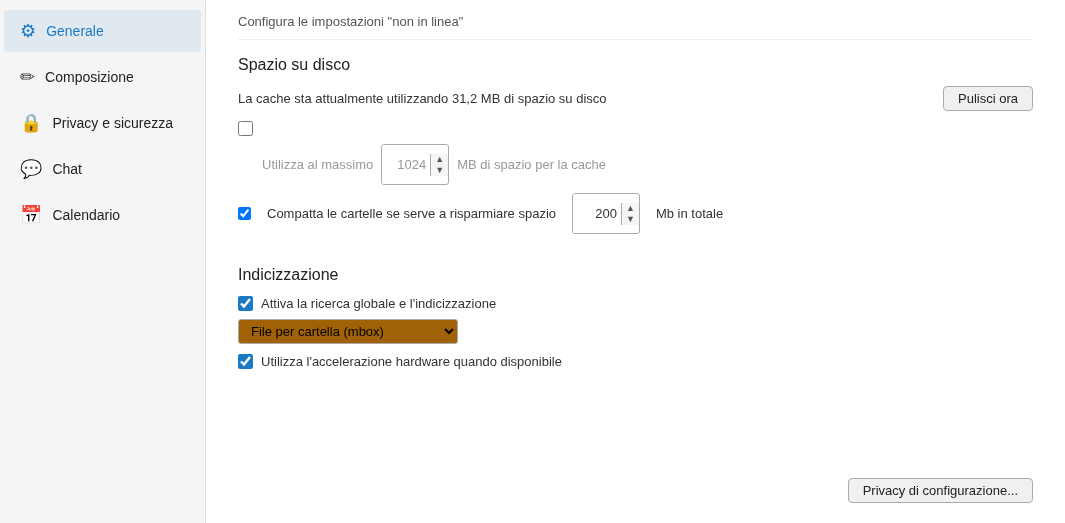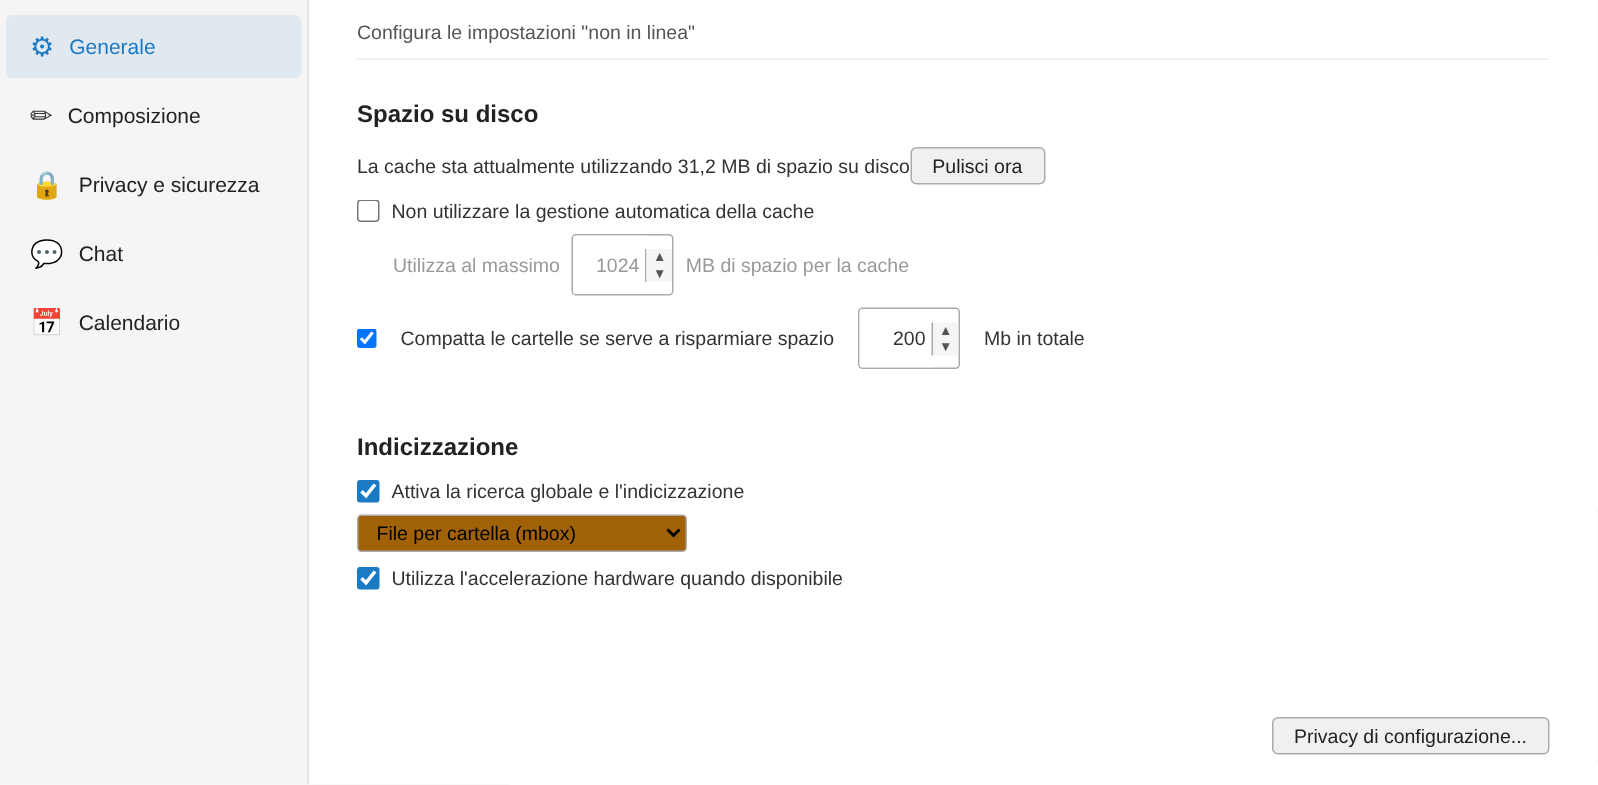--- a/index.html
+++ b/index.html
@@ -67,35 +67,35 @@
       margin-bottom: 16px;
     }
     .top-bar-text {
       color: #555;
       font-size: 13px;
     }
 
     
     .section-title {
       font-size: 16px;
-      font-weight: bold;
+      font-weight: normal;
       color: #222;
       margin-bottom: 12px;
-      margin-top: 12px;
+      margin-top: 0;
     }
     .section {
       margin-bottom: 24px;
     }
     .section-desc {
       font-size: 13px;
       color: #333;
       margin-bottom: 10px;
       display: flex;
       align-items: center;
-      justify-content: flex-start;
+      justify-content: space-between;
     }
 
     
     .btn {
       background: #f0f0f0;
       border: 1px solid #aaa;
       border-radius: 4px;
       padding: 4px 14px;
       font-size: 13px;
       cursor: pointer;
@@ -239,21 +239,20 @@
 
   <div class="section">
     <div class="section-title">Spazio su disco</div>
     <div class="section-desc">
       <span>La cache sta attualmente utilizzando 31,2 MB di spazio su disco</span>
       <button class="btn">Pulisci ora</button>
     </div>
 
     <div class="checkbox-row">
       <input type="checkbox" style="">
-      <span>Non utilizzare la gestione automatica della cache</span>
     </div>
 
     <div class="indented-row">
       <span>Utilizza al massimo</span>
       <div class="spinbox">
         <input type="text" disabled="" value="1024" style="">
         <div class="spinbox-btns">
           <button>▲</button>
           <button>▼</button>
         </div>

